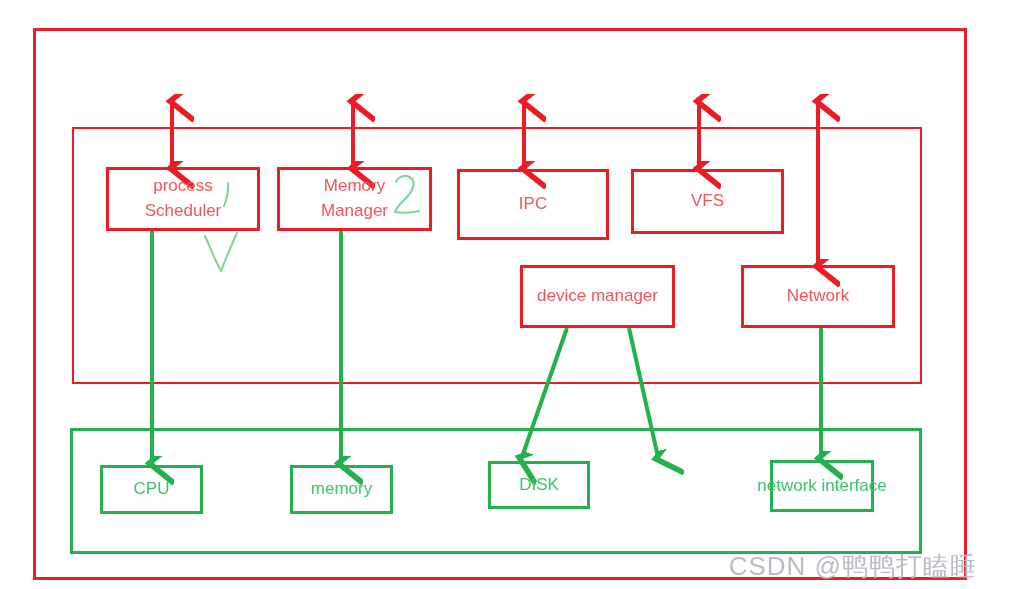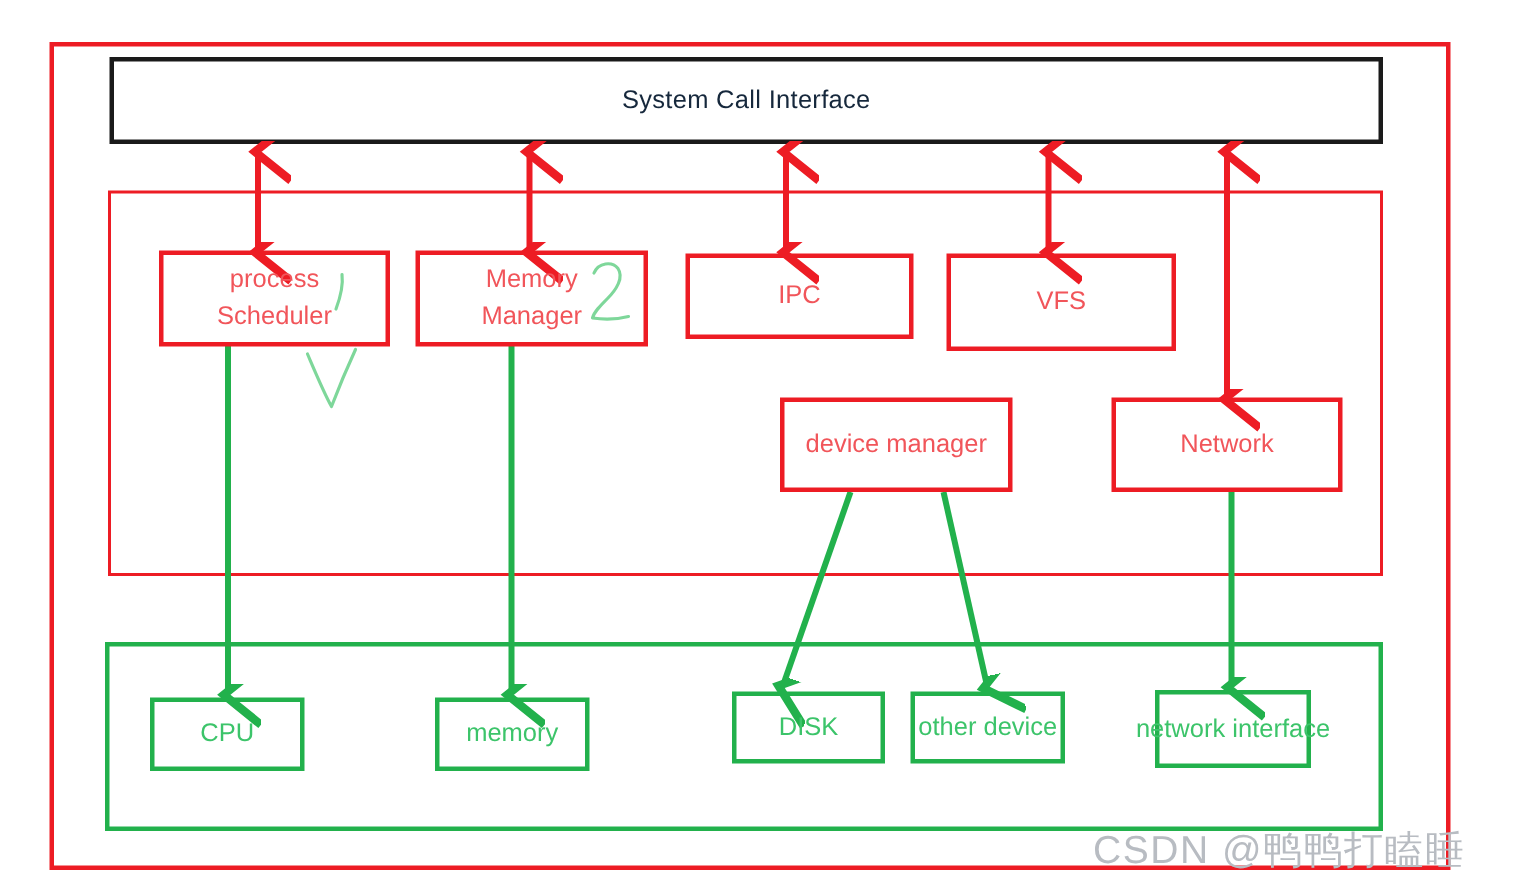--- a/index.html
+++ b/index.html
@@ -100,23 +100,20 @@
     white-space: nowrap;
   }
 </style>
 </head>
 <body>
 
 <div id="canvas">
 
   <div class="frame" id="outer-frame"></div>
 
-  <div class="frame" id="sci-box">
-    <span id="sci-label">System Call Interface</span>
-  </div>
 
   <div class="frame" id="kernel-frame"></div>
   <div class="frame" id="hardware-frame"></div>
 
   <svg id="arrow-layer" viewBox="0 0 1025 589" xmlns="http://www.w3.org/2000/svg">
     <defs>
       <marker id="r-down" markerWidth="14" markerHeight="14" refX="1.5" refY="5.5" orient="auto" markerUnits="strokeWidth">
         <path d="M -3,0 L 1.8,6 L 6.6,0" fill="none" stroke="#ed1c24" stroke-width="1.4"></path>
       </marker>
       <marker id="r-up" markerWidth="14" markerHeight="14" refX="1.5" refY="5.5" orient="auto" markerUnits="strokeWidth">
@@ -147,21 +144,21 @@
   <div class="node node-red" style="left:94px; top:167px; width:154px; height:64px;margin-left:12px;">
     <span class="node-label">process
 Scheduler</span>
   </div>
 
   <div class="node node-red" style="left:277px; top:167px; width:155px; height:64px;">
     <span class="node-label">Memory
 Manager</span>
   </div>
 
-  <div class="node node-red" style="left:457px; top:169px; width:152px; height:57px;">
+  <div class="node node-red" style="left:457px; top:169px; width:152px; height:71px;">
     <span class="node-label">IPC</span>
   </div>
 
   <div class="node node-red" style="left:631px; top:169px; width:153px; height:65px;">
     <span class="node-label">VFS</span>
   </div>
 
   <div class="node node-red" style="left:741px; top:265px; width:154px; height:63px;">
     <span class="node-label">Network</span>
   </div>
@@ -175,23 +172,20 @@
   </div>
 
   <div class="node node-green" style="left:290px; top:465px; width:103px; height:49px;">
     <span class="node-label">memory</span>
   </div>
 
   <div class="node node-green" style="left:488px; top:461px; width:102px; height:48px;">
     <span class="node-label">DISK</span>
   </div>
 
-  <div class="node node-green" style="left:607px; top:461px; width:103px; height:48px;">
-    <span class="node-label overflow">other device</span>
-  </div>
 
   <div class="node node-green" style="left:770px; top:460px; width:104px; height:52px;text-decoration:underline;">
     <span class="node-label overflow" style="line-height:1.3;">network
 interface</span>
   </div>
 
   <svg id="ink-layer" viewBox="0 0 1025 589" xmlns="http://www.w3.org/2000/svg">
     <g fill="none" stroke="#7ed79a" stroke-width="2.1" stroke-linecap="round" stroke-linejoin="round">
 
       <path d="M 228,183 C 229,191 227,198 224,206"></path>

